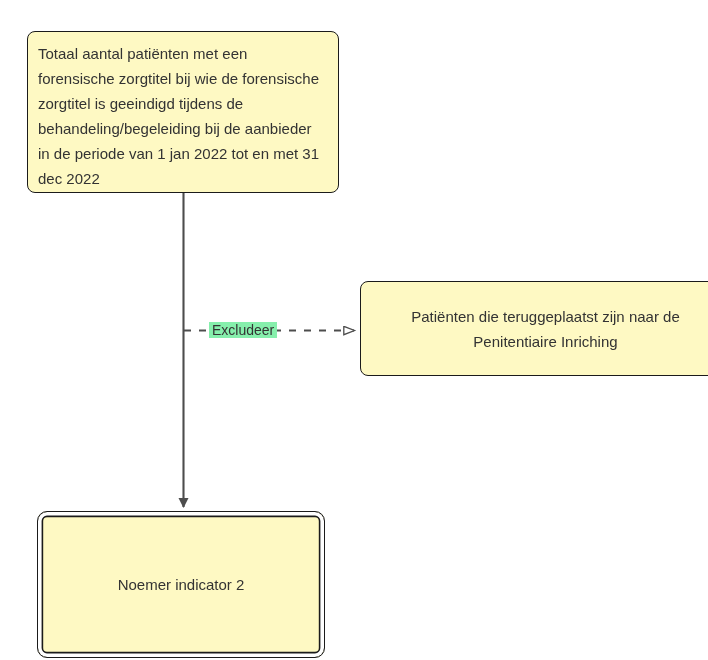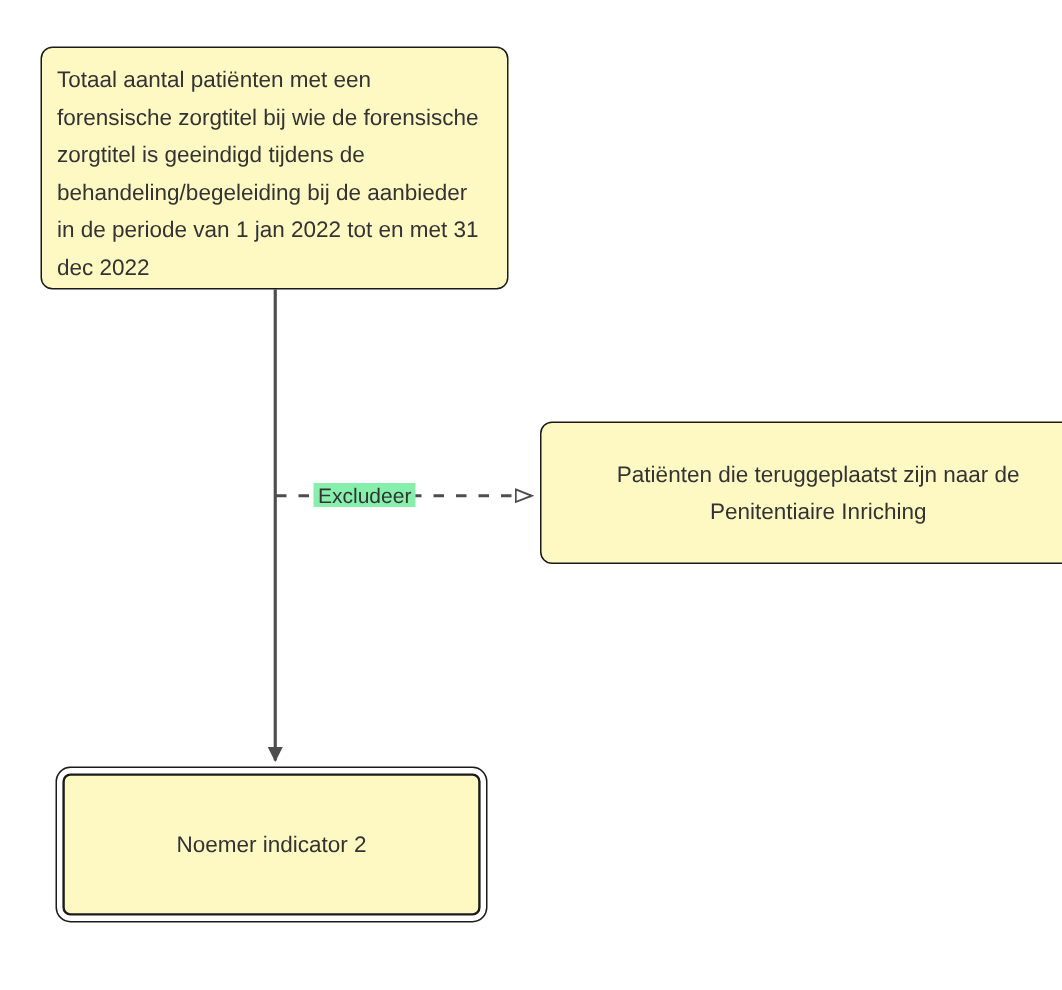--- a/index.html
+++ b/index.html
@@ -70,21 +70,21 @@
     padding: 6px 12px;
   }
   #node-excluded .node-label {
     text-align: center;
   }
   
   #node-noemer {
     left: 37px;
     top: 511px;
     width: 288px;
-    height: 104px;
+    height: 147px;
     align-items: center;
     padding: 6px 12px;
     border-radius: 10px;
     box-shadow: inset 0 0 0 3.6px #ffffff, inset 0 0 0 5.2px #1b1b1b;
   }
   #node-noemer .node-label {
     text-align: center;
   }
   .edge-label {
     position: absolute;

